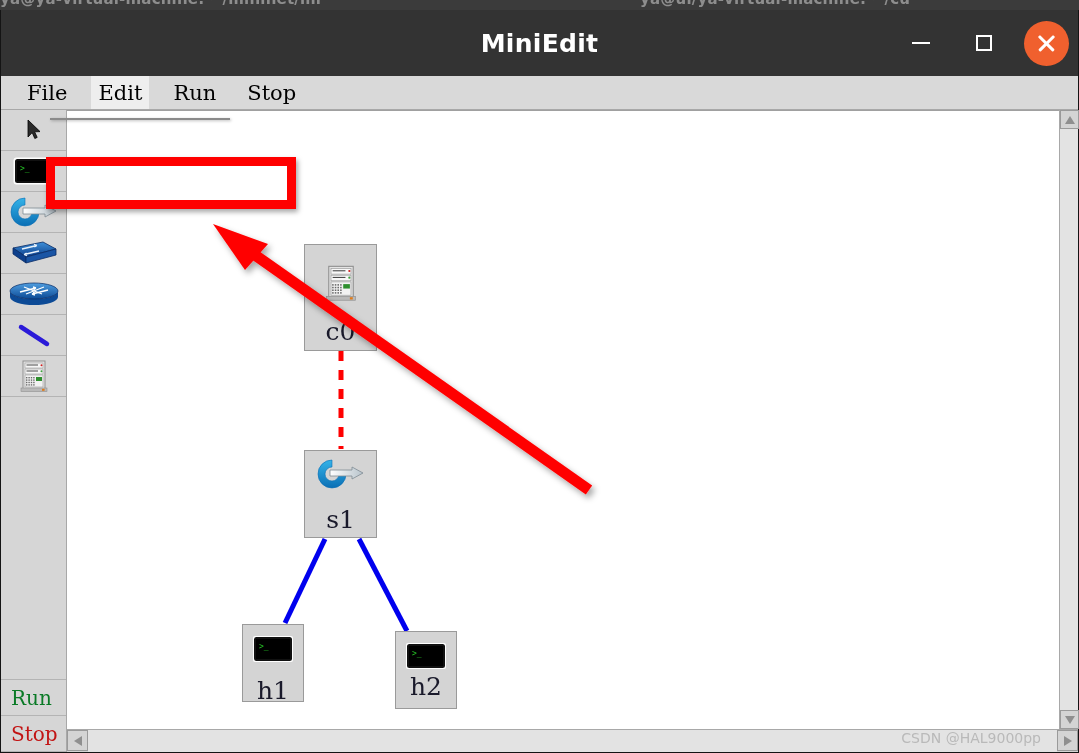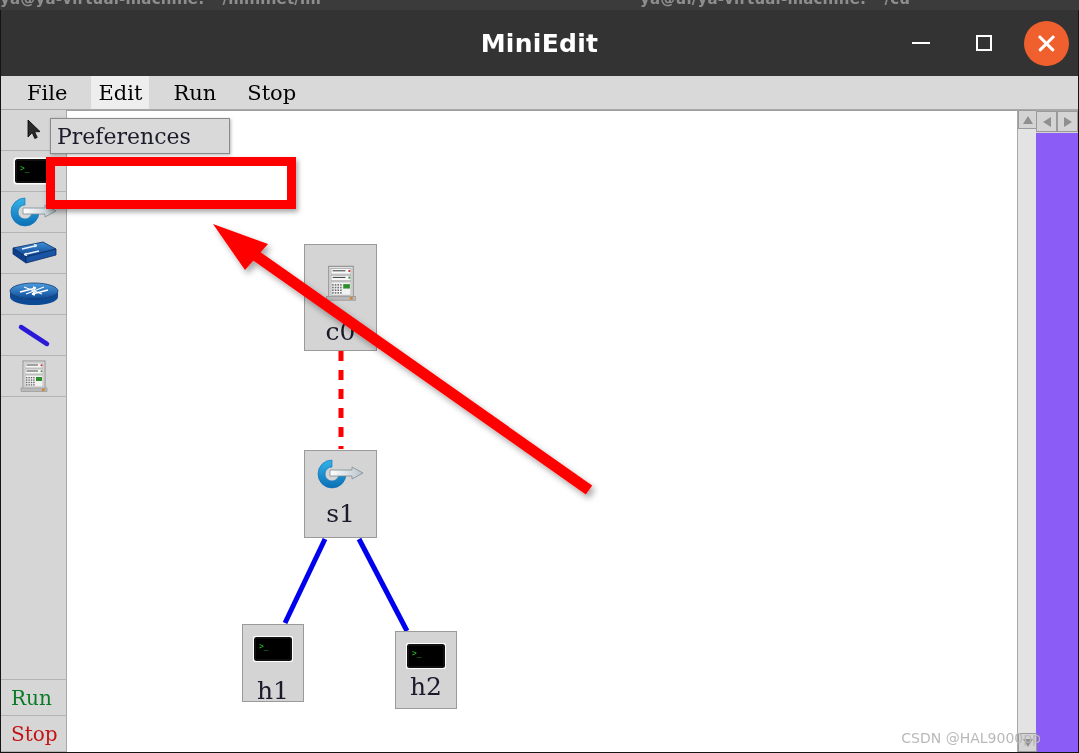--- a/index.html
+++ b/index.html
@@ -24,21 +24,21 @@
     color: #8e8e8e;
     font-family: "DejaVu Sans", "Liberation Sans", sans-serif;
     font-size: 15px; font-weight: bold;
     letter-spacing: .2px;
   }
   .bg-strip-text.right { left: 640px; }
 
   
   .window {
     position: absolute; left: 0; top: 10px; width: 1079px; height: 743px;
-    background: #8b5cf6;
+    background: #f97316;
     border: 1px solid #141414;
     border-top: none;
     display: flex; flex-direction: column;
   }
 
   .titlebar {
     position: relative;
     height: 66px; flex: 0 0 66px;
     background: #333333;
     display: flex; align-items: center; justify-content: center;
@@ -112,21 +112,21 @@
     display: flex; align-items: center; padding-left: 10px;
     font-size: 20px;
     font-family: "DejaVu Serif", "Liberation Serif", serif;
     background: #d6d6d6;
     border-bottom: 1px solid #b4b4b4;
   }
   .rs-run  { color: #0a7a26; }
   .rs-stop { color: #c21414; }
 
   
-  .canvas-wrap { flex: 1 1 auto; position: relative; display: flex; flex-direction: row; min-width: 0; }
+  .canvas-wrap { flex: 1 1 auto; position: relative; display: flex; flex-direction: column; min-width: 0; }
   .canvas-row { flex: 1 1 auto; display: flex; min-height: 0; }
   .canvas {
     flex: 1 1 auto; position: relative; background: #ffffff;
     border-top: 1px solid #a0a0a0;
     overflow: hidden;
   }
 
   
   .vscroll {
     width: 19px; flex: 0 0 19px; background: #d4d4d4;
@@ -424,21 +424,21 @@
                     </linearGradient>
                     <linearGradient id="arrg2" x1="0" y1="0" x2="1" y2="0">
                       <stop offset="0%" stop-color="#ffffff"></stop>
                         <stop offset="100%" stop-color="#b8c4cc"></stop>
                     </linearGradient>
                   </defs>
                   <path d="M16 2 A14 14 0 1 0 30 16 L23 16 A7 7 0 1 1 16 9 Z" fill="url(#swirlg2)" stroke="#0a6fb5" stroke-width="0.6"></path>
                   <path d="M14 12 L36 12 L36 9 L47 15 L36 21 L36 18 L14 18 Z" fill="url(#arrg2)" stroke="#7d8a93" stroke-width="0.8"></path>
                 </svg>
               </span>
-              <span class="node-label" style="margin-top:10px;">s1</span>
+              <span class="node-label" style="margin-top:16px;">s1</span>
             </div>
 
             <div class="node" style="left:175px;top:513px;width:62px;height:78px;padding-top:9px;">
               <span class="node-icon">
                 <svg width="42" height="30" viewBox="0 0 42 28">
                   <rect x="1" y="1" width="40" height="26" rx="2" fill="#ffffff"></rect>
                   <rect x="3" y="3" width="36" height="22" rx="1.5" fill="#000000" stroke="#111" stroke-width="2"></rect>
                   <text x="7" y="14" font-family="DejaVu Sans Mono, monospace" font-size="8" fill="#25c225">&gt;_</text>
                 </svg>
               </span>
@@ -475,21 +475,20 @@
           <div class="sb-track"></div>
           <div class="sb-arrow">
             <span class="tri-right"></span>
           </div>
         </div>
       </div>
     </div>
   </div>
 
   <div class="dropdown">
-    <div class="dd-item">Preferences</div>
   </div>
 
   <div class="annot-rect" style="left:46px;top:157px;width:250px;height:52px;"></div>
 
   <svg class="annot-arrow" width="1079" height="753">
     <defs>
       <filter id="ashadow" x="-30%" y="-30%" width="170%" height="170%">
         <feDropShadow dx="3" dy="4" stdDeviation="3" flood-color="#000000" flood-opacity="0.35"></feDropShadow>
       </filter>
     </defs>

